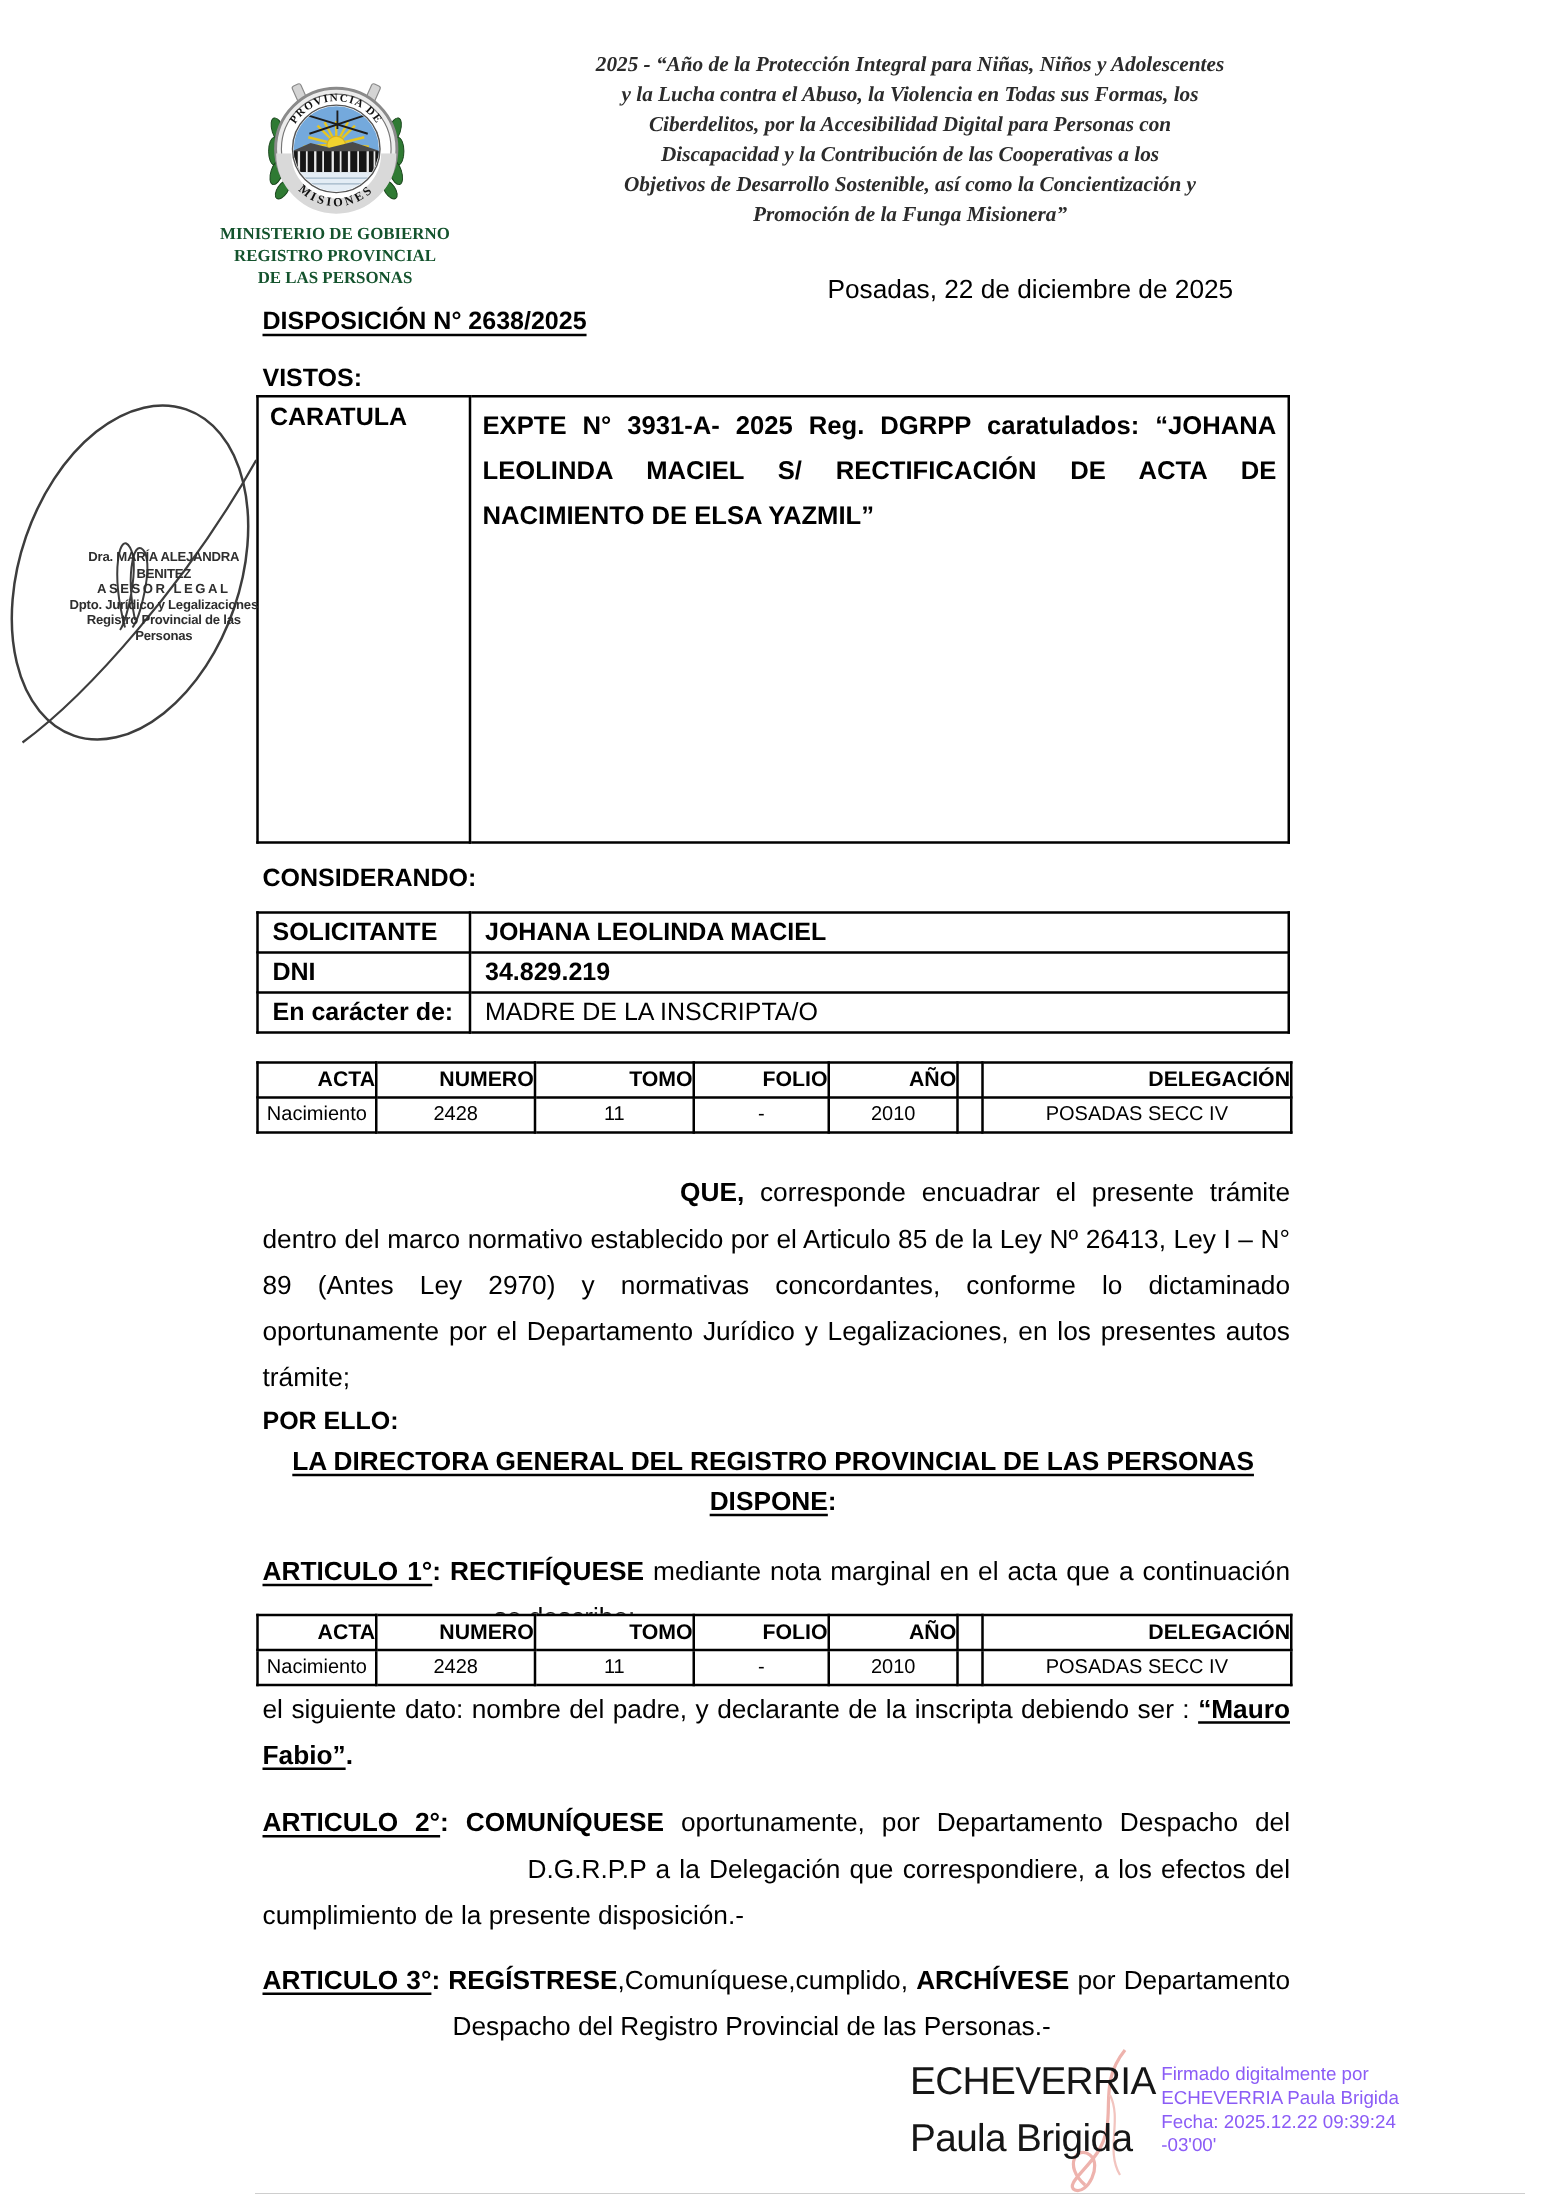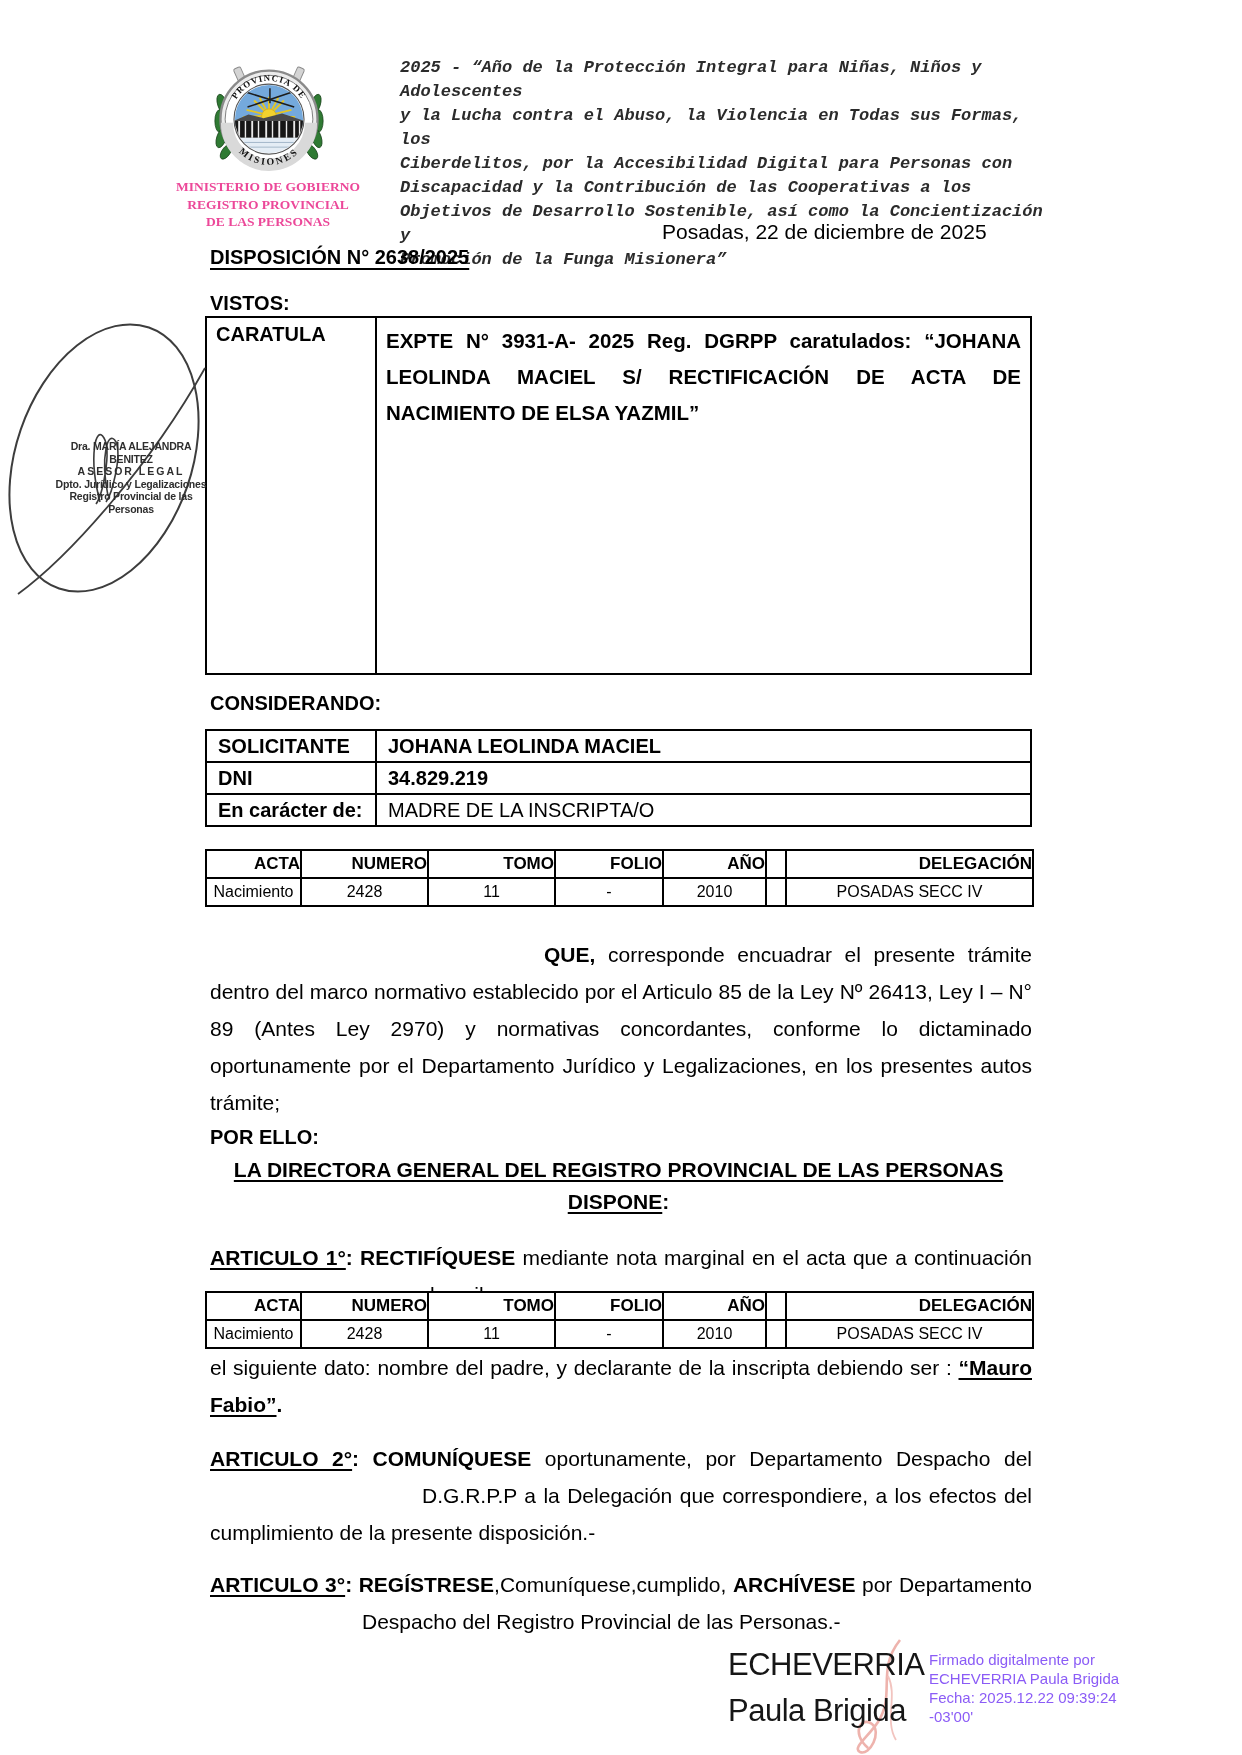--- a/index.html
+++ b/index.html
@@ -1,24 +1,24 @@
 <!DOCTYPE html>
 <html><head>
 <meta charset="utf-8">
 <style>
   html,body{margin:0;padding:0;background:#888;}
   .page{position:relative;width:1242px;height:1755px;background:#ffffff;overflow:hidden;
         font-family:"Liberation Sans",sans-serif;color:#000;margin:0 auto;}
   .abs{position:absolute;}
   .b{font-weight:bold;}
   .u{text-decoration:underline;text-decoration-thickness:2px;text-underline-offset:3px;}
-  .motto{left:400px;top:56px;width:656px;text-align:left;font-family:Liberation Mono, monospace;
+  .motto{left:400px;top:40px;width:656px;text-align:center;font-family:Liberation Serif, serif;
          font-weight:bold;font-style:italic;font-size:17px;line-height:24px;color:#2b2b2b;}
   .ministry{left:154px;top:178px;width:228px;text-align:center;font-family:"Liberation Serif",serif;
-            font-weight:bold;font-size:13.5px;line-height:17.5px;color:#ec4899;}
+            font-weight:bold;font-size:13.5px;line-height:17.5px;color:#14532d;}
   .dateline{left:662px;top:220px;font-size:21px;}
   .doc-title{left:210px;top:246px;font-size:20px;font-weight:bold;text-decoration:underline;
              text-decoration-thickness:2px;text-underline-offset:4px;}
   .sect{font-size:20px;font-weight:bold;}
   table{border-collapse:collapse;background:#fff;}
   td,th{border:2px solid #000;margin-left:36px;}
   .caratula-table{left:205px;top:316px;width:827px;height:359px;table-layout:fixed;}
   .caratula-table td{vertical-align:top;padding:5px 9px;}
   .caratula-label{font-weight:bold;font-size:20px;}
   .caratula-text{font-weight:bold;font-size:20.5px;line-height:36px;text-align:justify;}

